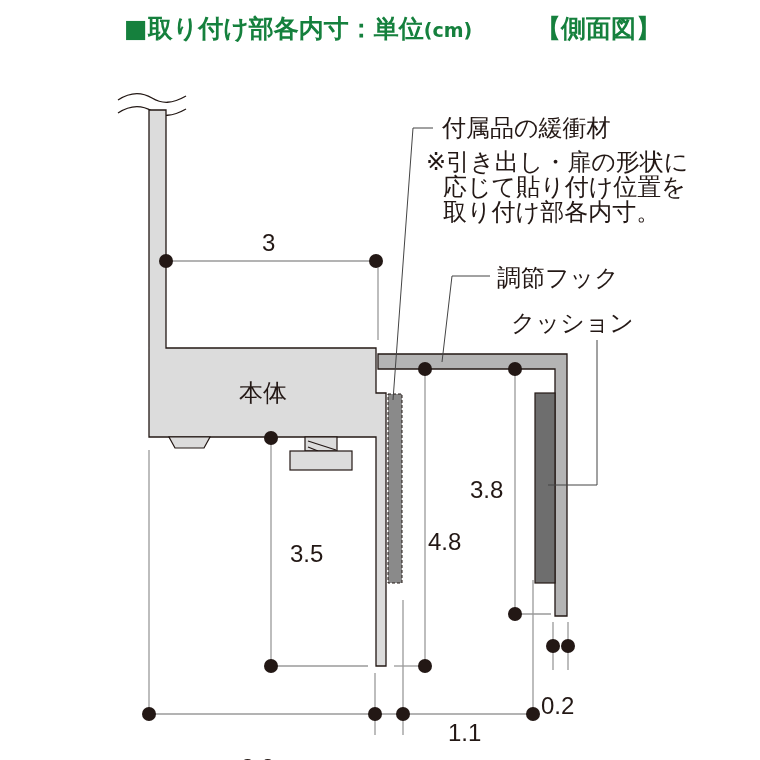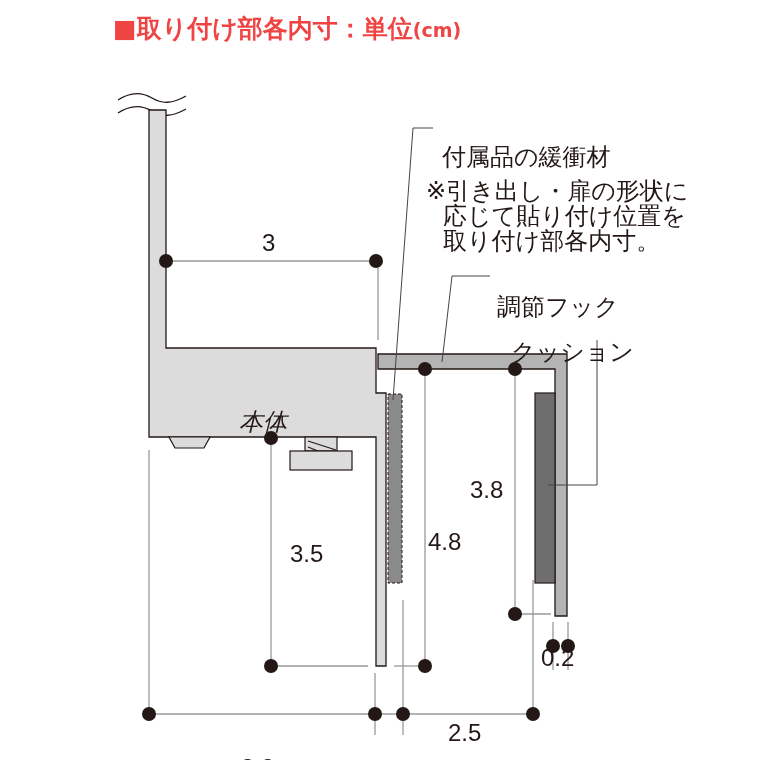--- a/index.html
+++ b/index.html
@@ -1,32 +1,33 @@
 <!DOCTYPE html>
 <html><head>
 <meta charset="utf-8">
 <style>
   html, body { margin: 0; padding: 0; background: #ffffff; }
   body { width: 760px; height: 760px; position: relative; overflow: hidden;
          font-family: "DejaVu Sans", "Liberation Sans", sans-serif; color: #231815; }
-  .title { position: absolute; left: 113px; top: 12px; font-size: 25px; font-weight: bold;
-           letter-spacing: 0px; white-space: nowrap; color: #ef4444; }
+  .title { position: absolute; left: 124px; top: 12px; font-size: 25px; font-weight: bold;
+           letter-spacing: 0px; white-space: nowrap; color: #15803d; }
   .title .unit { font-size: 19px; font-weight: bold; }
   .title .view { position: absolute; left: 412px; top: 0; white-space: nowrap; }
-  .lbl { position: absolute; white-space: nowrap; color: #231815; margin-top: 29px; }
+  .lbl { position: absolute; white-space: nowrap; color: #231815; }
   .lbl-lg { font-size: 24px; }
   .lbl-note { font-size: 24px; line-height: 25px; }
   .dim { position: absolute; font-size: 24px; font-family: "Liberation Sans", sans-serif; color: #231815; }
   svg { position: absolute; left: 0; top: 0; }
 </style>
 </head>
 <body>
 
 <div class="title">
   <span>■</span><span>取り付け部各内寸：単位</span><span class="unit">(cm)</span>
+  <span class="view">【側面図】</span>
 </div>
 
 <svg width="760" height="760" viewBox="0 0 760 760">
 
   <g fill="none" stroke="#231815" stroke-width="1.3">
     <path d="M118 100 C130 92,142 92,152 98 C162 104,172 104,186 96"></path>
     <path d="M118 113 C130 105,142 105,152 111 C162 117,172 117,186 109"></path>
   </g>
 
   <path fill="#dcdcdc" stroke="#231815" stroke-width="1.3" d="M149 110 L166 110 L166 348 L376 348 L376 393 L386 393 L386 666 L376 666 L376 437 L149 437 Z"></path>
@@ -81,27 +82,27 @@
       <circle cx="515" cy="614" r="7"></circle>
     <circle cx="149" cy="714" r="7"></circle>
       <circle cx="375" cy="714" r="7"></circle>
     <circle cx="403" cy="714" r="7"></circle>
       <circle cx="533" cy="714" r="7"></circle>
     <circle cx="553" cy="646" r="7"></circle>
       <circle cx="568" cy="646" r="7"></circle>
   </g>
 </svg>
 
-<div class="lbl lbl-lg" style="left:239px;top:377px;font-style:italic;">本体</div>
+<div class="lbl lbl-lg" style="left:239px;top:377px;">本体</div>
 <div class="lbl lbl-lg" style="left:442px;top:112px;">付属品の緩衝材</div>
 <div class="lbl lbl-note" style="left:426px;top:150px;">※引き出し・扉の形状に</div>
 <div class="lbl lbl-note" style="left:443px;top:175px;">応じて貼り付け位置を</div>
 <div class="lbl lbl-note" style="left:443px;top:200px;">取り付け部各内寸。</div>
 <div class="lbl lbl-lg" style="left:497px;top:262px;">調節フック</div>
 <div class="lbl lbl-lg" style="left:511px;top:307px;">クッション</div>
 
 <div class="dim" style="left:262px;top:229px;">3</div>
 <div class="dim" style="left:470px;top:476px;">3.8</div>
 <div class="dim" style="left:290px;top:540px;text-align:center;">3.5</div>
 <div class="dim" style="left:428px;top:512px;margin-top:16px;">4.8</div>
 <div class="dim" style="left:241px;top:719px;margin-top:35px;">3.2</div>
-<div class="dim" style="left:448px;top:719px;">2.5</div>
-<div class="dim" style="left:541px;top:644px;">0.2</div>
+<div class="dim" style="left:448px;top:719px;">1.1</div>
+<div class="dim" style="left:541px;top:692px;">0.2</div>
 
 </body></html>

